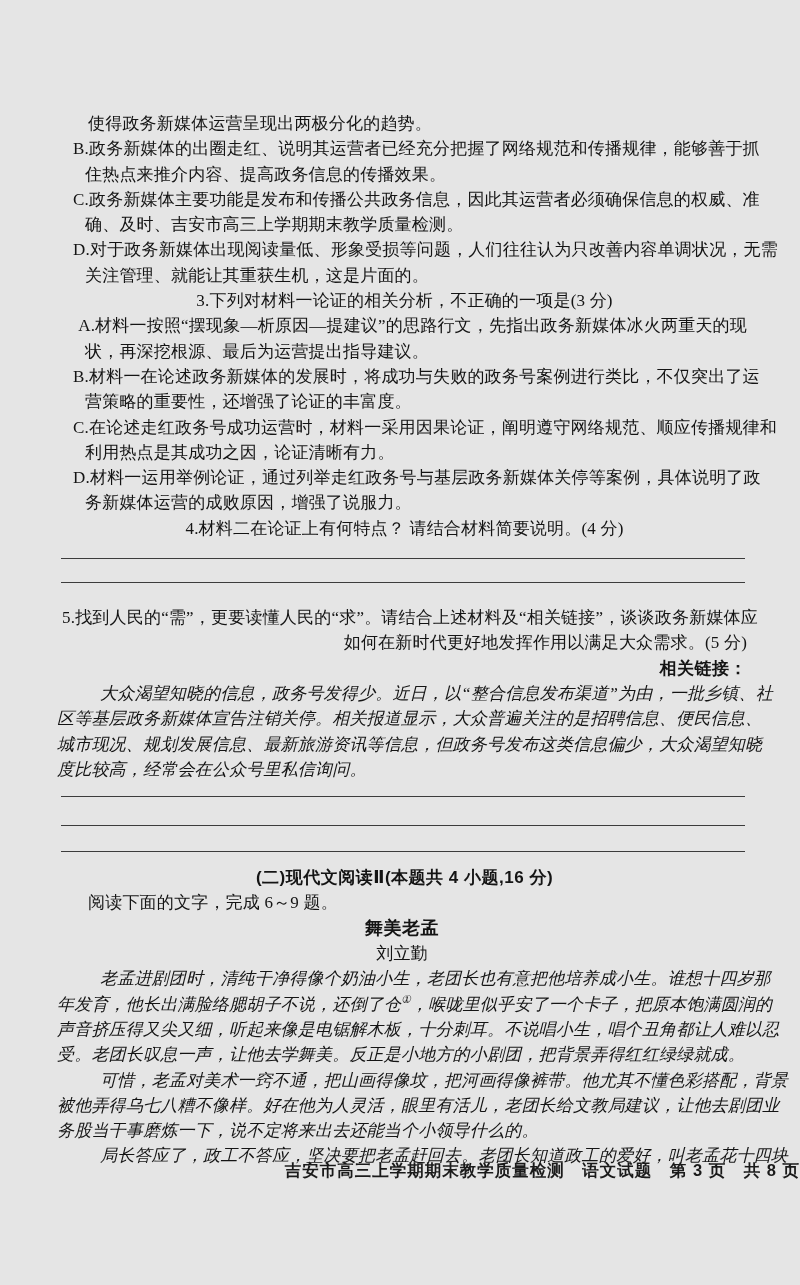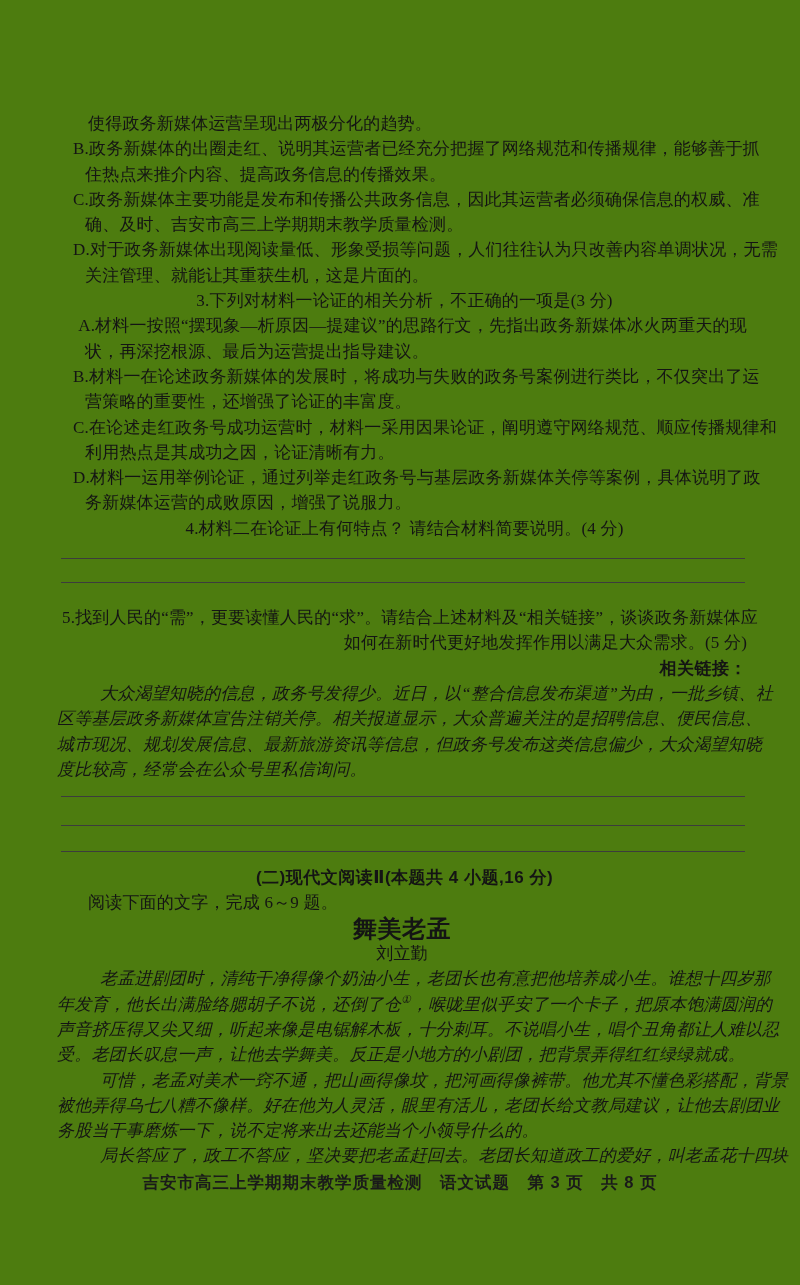--- a/index.html
+++ b/index.html
@@ -1,20 +1,20 @@
 <!DOCTYPE html>
 <html><head>
 <meta charset="utf-8">
 <title>语文试题 第3页</title>
 <style>
   html,body{margin:0;padding:0;background:#ffffff;}
   .page{
     position:relative;
     width:800px;height:1285px;
-    background:#4d7c0f;
+    background:#e5e5e5;
     overflow:hidden;
     font-family:"Liberation Serif","DejaVu Serif",serif;
     color:#141414;
   }
   .content{
     position:absolute;
     left:57px;top:111px;
     width:690px;
   }
   .line{
@@ -27,46 +27,45 @@
   .i-q{padding-left:5px;text-align:center;}
   .i-opt{padding-left:16px;text-align:right;}
   .i-optc{padding-left:28px;}
   .i-cont{padding-left:31px;}
   .i-para{padding-left:43px;}
   
   .kai{font-style:italic;}
   
   .hei{font-family:"Liberation Sans","DejaVu Sans",sans-serif;font-weight:bold;letter-spacing:0.5px;}
   .center{text-align:center;white-space:normal;}
-  .title-line{font-size:24px;}
+  .title-line{font-size:18px;}
   .rule{
     height:0;
     border-top:1.6px solid #3c3c3c;
     margin-left:4px;
     width:684px;
   }
   .rule.m1{margin-top:17px;}
   .rule.m2{margin-top:23px;}
   .rule.m3{margin-top:14px;}
   .rule.m4{margin-top:28px;}
   .rule.m5{margin-top:25px;}
   .mt-q5{margin-top:22px;}
   .mt-sec{margin-top:13px;}
   sup.note{font-size:11px;line-height:0;vertical-align:super;}
   .footer{
     position:absolute;
     left:0;right:0;
     top:1160px;
-    text-align:center;
+    text-align:right;
     font-family:"Liberation Sans","DejaVu Sans",sans-serif;
     font-weight:600;
     font-size:16.5px;
     color:#1a1a1a;
     letter-spacing:1px;
-    margin-top:12px;
   }
 </style>
 </head>
 <body>
 
 <div class="page">
   <div class="content">
 
     <div class="line i-cont">使得政务新媒体运营呈现出两极分化的趋势。</div>
     <div class="line i-opt">B.政务新媒体的出圈走红、说明其运营者已经充分把握了网络规范和传播规律，能够善于抓</div>

